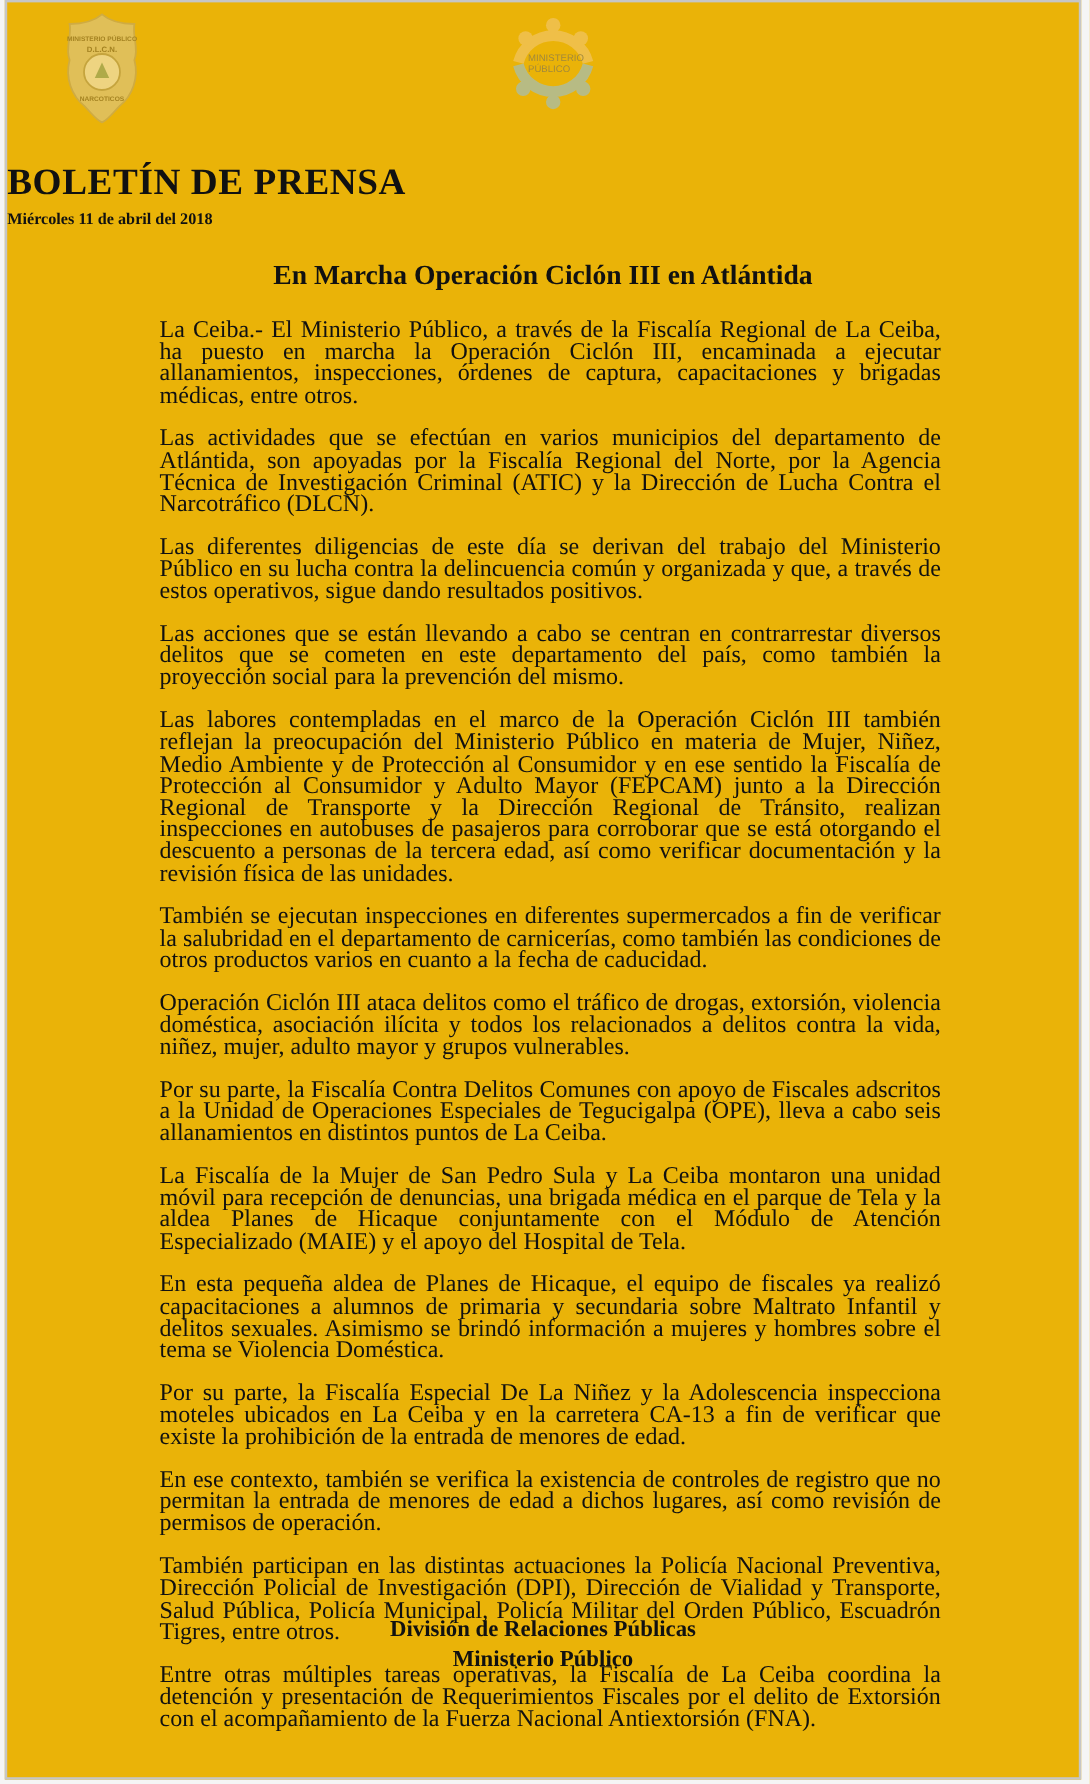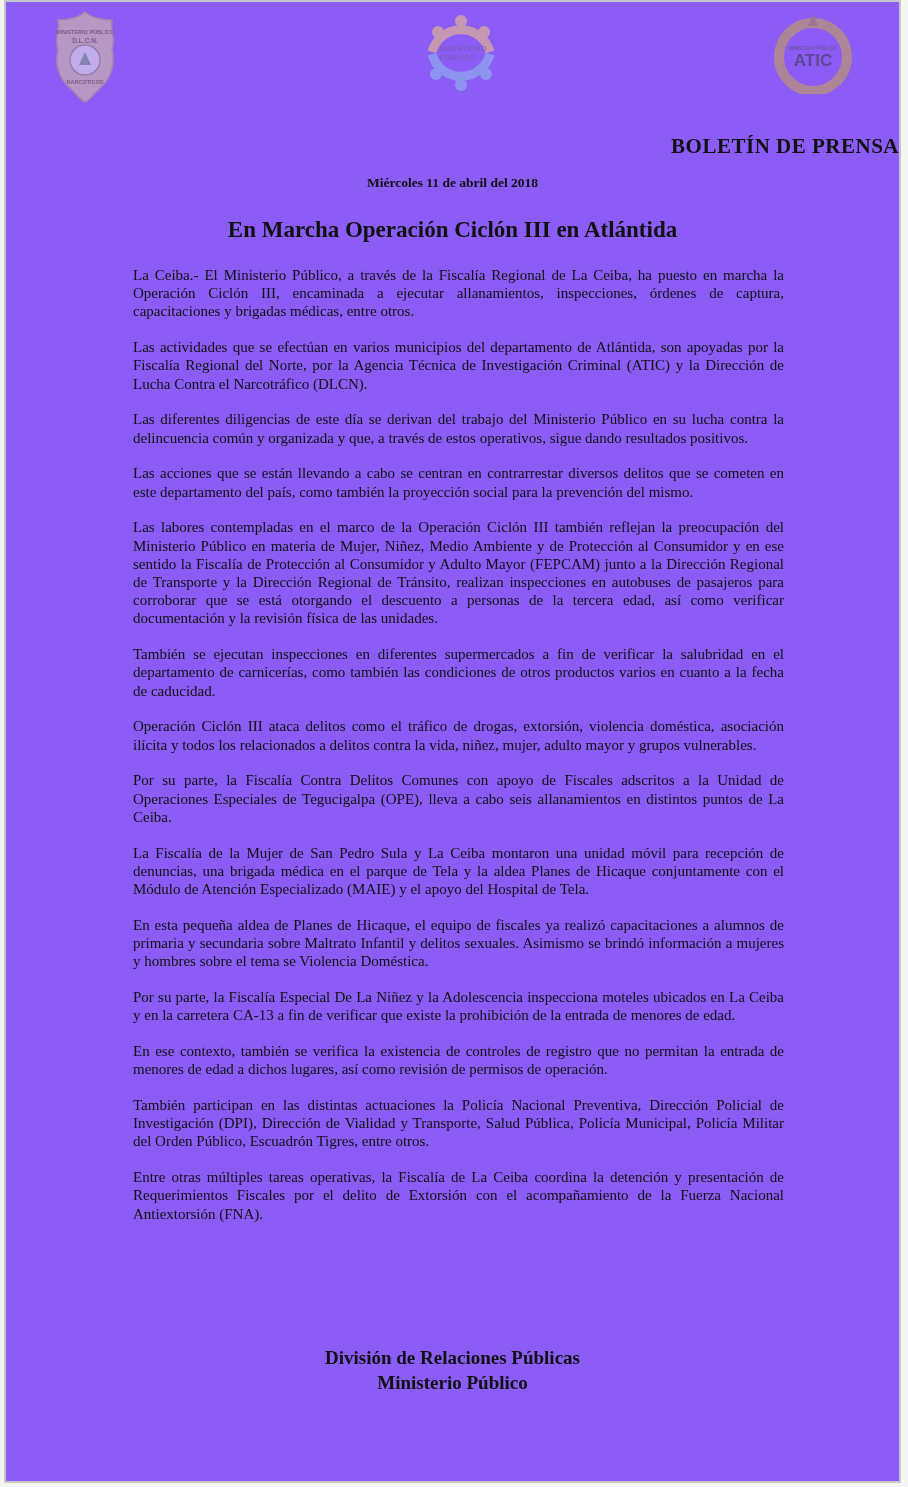--- a/index.html
+++ b/index.html
@@ -12,21 +12,21 @@
       height: 1487px;
       position: relative;
       overflow: hidden;
     }
     .page {
       position: absolute;
       left: 4px;
       top: 0;
       width: 893px;
       height: 1479px;
-      background: #8b5cf6;
+      background: #eab308;
       border: 2px solid #c6c6c6;
       border-top: 2px solid #c6c6c6;
       box-sizing: content-box;
     }
     .logos {
       position: absolute;
       left: 0;
       top: 0;
       width: 100%;
       height: 110px;
@@ -36,34 +36,33 @@
       opacity: 0.55;
     }
     .logo-dlcn { left: 44px; top: 8px; width: 70px; height: 94px; }
     .logo-mp   { left: 412px; top: 10px; width: 86px; height: 82px; }
     .logo-atic { left: 764px; top: 10px; width: 86px; height: 82px; }
     .title {
       position: absolute;
       left: 0;
       width: 100%;
       top: 132px;
-      text-align: right;
+      text-align: left;
       font-family: "Liberation Serif", serif;
       font-weight: bold;
-      font-size: 21px;
+      font-size: 31px;
       letter-spacing: 0.5px;
       color: #111;
       margin: 0;
     }
     .date {
       position: absolute;
       left: 0;
       width: 100%;
       top: 173px;
-      text-align: center;
       font-family: "Liberation Serif", serif;
       font-weight: bold;
       font-size: 13.5px;
       color: #111;
     }
     .headline {
       position: absolute;
       left: 0;
       width: 100%;
       top: 215px;
@@ -73,21 +72,21 @@
       font-size: 23px;
       color: #111;
       margin: 0;
     }
     .body-text {
       position: absolute;
       left: 127px;
       top: 264px;
       width: 651px;
       font-family: "Liberation Serif", serif;
-      font-size: 15px;
+      font-size: 20px;
       line-height: 18.2px;
       color: #111;
     }
     .body-text p {
       margin: 0 0 17.6px 0;
       text-align: justify;
     }
     .signature {
       position: absolute;
       left: 0;
@@ -127,28 +126,20 @@
         <circle cx="20" cy="20" r="6" fill="#f4c97e"></circle>
         <circle cx="66" cy="20" r="6" fill="#f4c97e"></circle>
         <circle cx="18" cy="62" r="6" fill="#8fc3ea"></circle>
         <circle cx="68" cy="62" r="6" fill="#8fc3ea"></circle>
         <circle cx="43" cy="73" r="6" fill="#8fc3ea"></circle>
         <text x="22" y="39" font-size="8" fill="#666" font-family="Liberation Sans, sans-serif">MINISTERIO</text>
         <text x="22" y="48" font-size="8" fill="#666" font-family="Liberation Sans, sans-serif">PÚBLICO</text>
       </svg>
     </div>
 
-    <div class="logo logo-atic">
-      <svg width="86" height="82" viewBox="0 0 86 82">
-        <circle cx="43" cy="45" r="34" fill="none" stroke="#c9a84a" stroke-width="10"></circle>
-        <path d="M38 14 L43 2 L48 14 Z" fill="#a88a3a"></path>
-        <text x="43" y="38" font-size="4.5" text-anchor="middle" fill="#555" font-family="Liberation Sans, sans-serif" font-weight="bold">MINISTERIO PÚBLICO</text>
-        <text x="43" y="54" font-size="17" text-anchor="middle" fill="#3a3a3a" font-family="Liberation Sans, sans-serif" font-weight="bold">ATIC</text>
-      </svg>
-    </div>
   </div>
 
   <h1 class="title">BOLETÍN DE PRENSA</h1>
   <div class="date">Miércoles 11 de abril del 2018</div>
 
   <h2 class="headline">En Marcha Operación Ciclón III en Atlántida</h2>
 
   <div class="body-text">
     <p>La Ceiba.- El Ministerio Público, a través de la Fiscalía Regional de La Ceiba, ha puesto en marcha la Operación Ciclón III, encaminada a ejecutar allanamientos, inspecciones, órdenes de captura, capacitaciones y brigadas médicas, entre otros.</p>
     <p>Las actividades que se efectúan en varios municipios del departamento de Atlántida, son apoyadas por la Fiscalía Regional del Norte, por la Agencia Técnica de Investigación Criminal (ATIC) y la Dirección de Lucha Contra el Narcotráfico (DLCN).</p>

